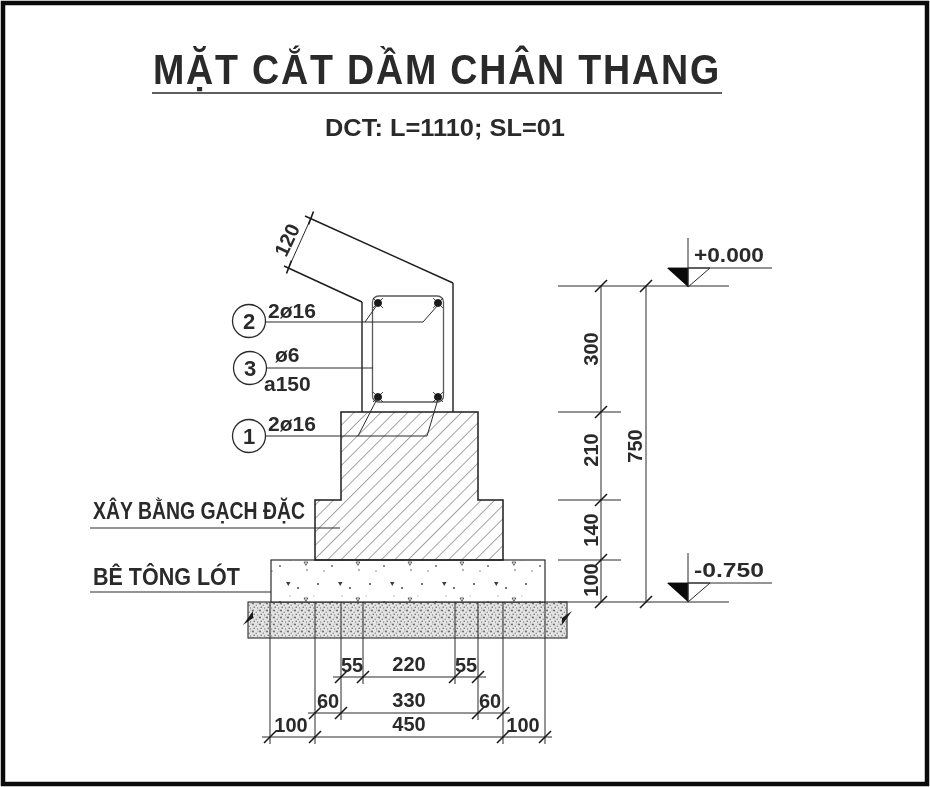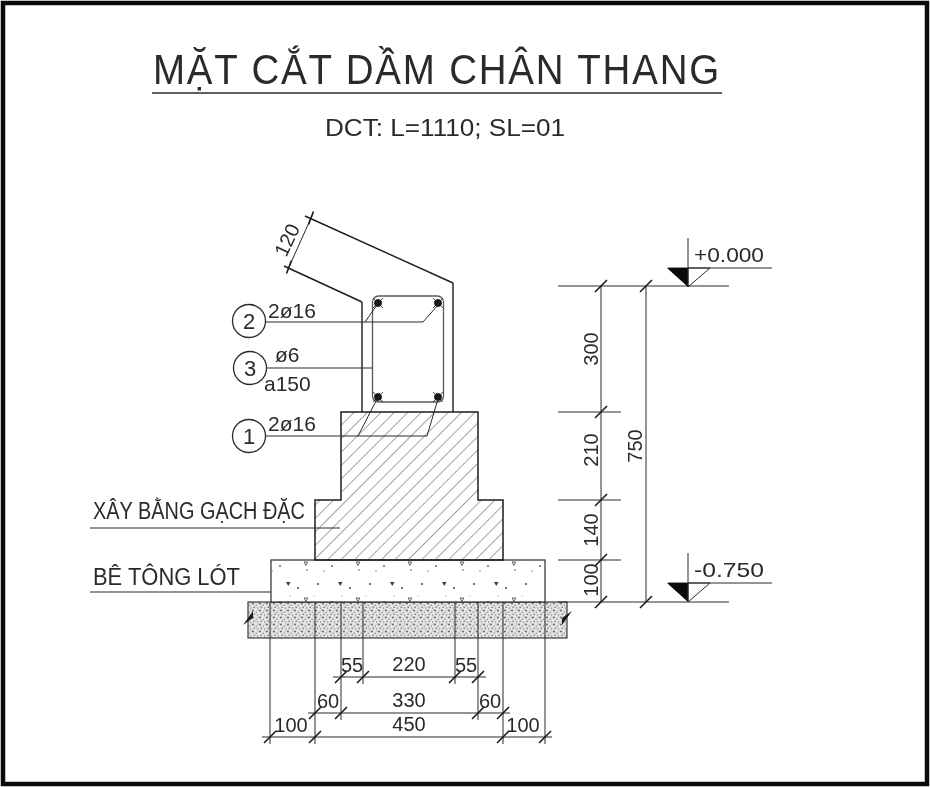--- a/index.html
+++ b/index.html
@@ -2,20 +2,21 @@
 <html><head>
 <meta charset="utf-8">
 <style>
   html,body{margin:0;padding:0;background:#fff;}
   .page{
     position:relative;
     width:930px;height:787px;
     background:#fff;
     font-family:"Liberation Sans", sans-serif;
     overflow:hidden;
+    font-weight:bold;
   }
   svg{position:absolute;inset:0;display:block;}
   text{fill:#2a2a2a;}
 </style>
 </head>
 <body>
 
 <div class="page">
 <svg viewBox="0 0 930 787" width="930" height="787">
   <defs>

